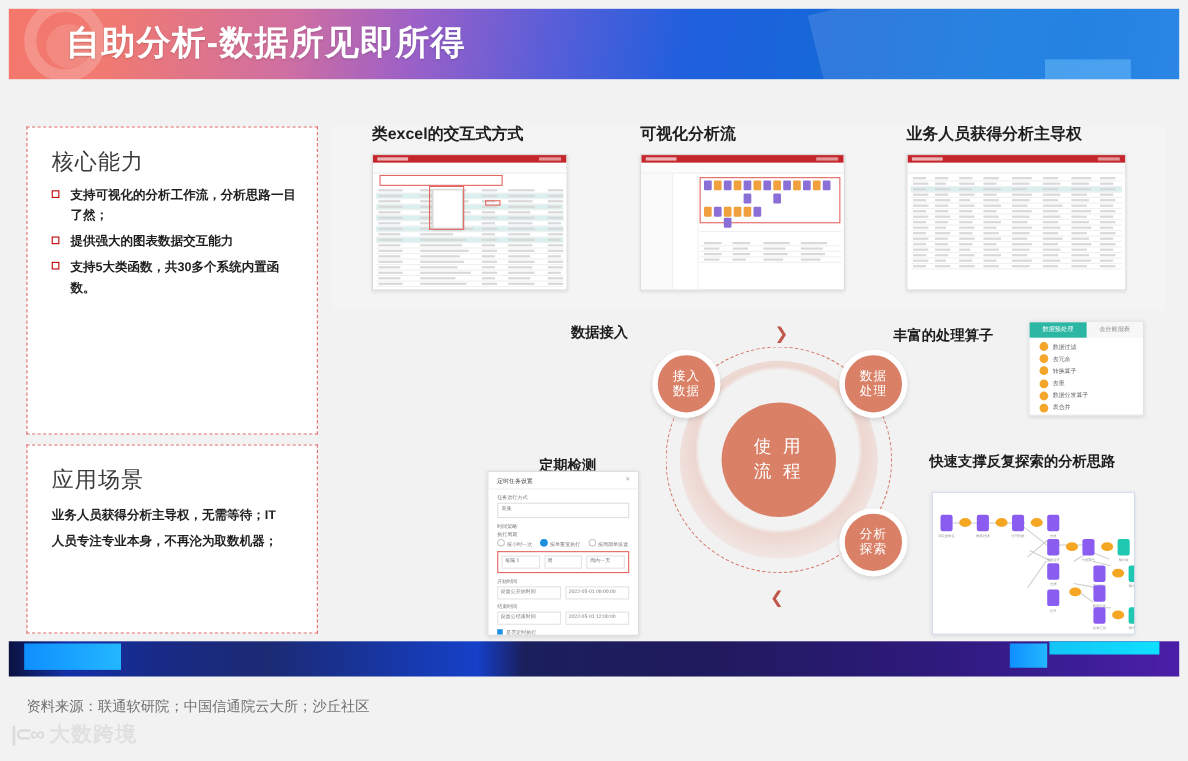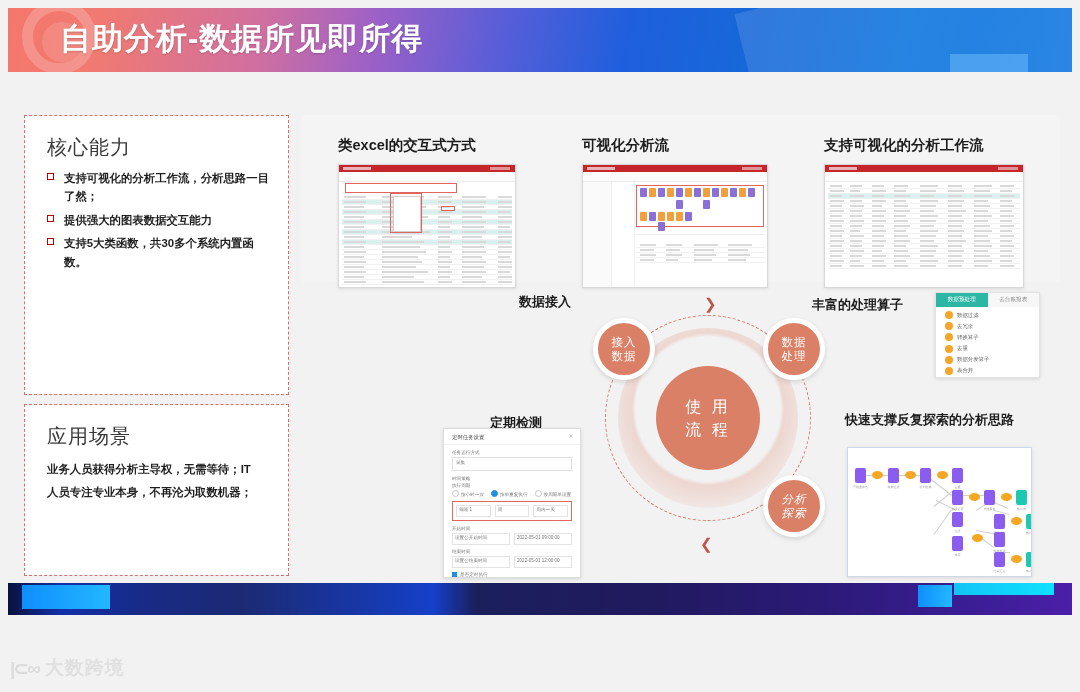--- a/index.html
+++ b/index.html
@@ -73,21 +73,21 @@
     border:1.6px solid #c00000;box-sizing:border-box;background:#fff;
   }
   .scene-body{
     margin:4px 22px 0 22px;font-size:11.4px;font-weight:bold;color:#1f1f1f;line-height:2.05;
   }
 
   
   .tiles-bg{
     position:absolute;left:302px;top:115px;width:758px;height:167px;background:#f4f4f4;
   }
-  .tile{position:absolute;top:140px;margin-top:24px;}
+  .tile{position:absolute;top:140px;}
   .tile-cap{
     font-size:14.5px;font-weight:bold;color:#1d1d1d;white-space:nowrap;
     position:absolute;top:-28px;left:0;
   }
   .shot{
     background:#ffffff;border:1px solid #d8d8d8;box-sizing:border-box;
     box-shadow:0 1px 3px rgba(0,0,0,.10);position:relative;overflow:hidden;
   }
   .shot-bar{height:7px;background:#c4262b;width:100%;position:relative;}
   .shot-bar:after{
@@ -136,21 +136,21 @@
   .node{
     position:absolute;width:62px;height:62px;border-radius:50%;
     background:#da8067;border:5px solid #fff;box-sizing:border-box;
     display:flex;align-items:center;justify-content:center;flex-direction:column;
     color:#fff;font-size:11.5px;line-height:1.25;letter-spacing:1px;
     box-shadow:0 2px 5px rgba(0,0,0,.13);
   }
   .n-tl{left:5px;top:18px;}
   .n-tr{left:175px;top:18px;}
   .n-bl{left:5px;top:168px;}
-  .n-br{left:175px;top:175px;font-style:italic;}
+  .n-br{left:175px;top:162px;}
   .arw{position:absolute;color:#c0564a;font-size:15px;font-weight:bold;line-height:1;}
   .arw-top{left:116px;top:-4px;}
   .arw-bot{left:112px;top:236px;}
 
   
   .op-panel{
     position:absolute;left:935px;top:292px;width:103px;height:84px;
     background:#ffffff;border:1px solid #e3e3e3;box-shadow:0 1px 4px rgba(0,0,0,.12);
   }
   .op-tabs{display:flex;height:14px;font-size:5.6px;}
@@ -443,21 +443,21 @@
               <i style="left:30px;width:12px;"></i>
               <i style="left:58px;width:18px;"></i>
               <i style="left:92px;width:18px;"></i>
             </div>
         </div>
       </div>
     </div>
   </div>
 
   <div class="tile" style="left:824px;width:200px;">
-    <div class="tile-cap">支持可视化的分析工作流</div>
+    <div class="tile-cap">业务人员获得分析主导权</div>
     <div class="shot" style="width:200px;height:124px;">
       <div class="shot-bar"></div>
       <div class="shot-tool"></div>
       <div class="shot-body" style="height:108px;">
         <div style="position:absolute;left:3px;top:2px;right:3px;">
           <div class="rowline">
               <i style="left:2px;width:12px;"></i>
               <i style="left:22px;width:12px;"></i>
               <i style="left:44px;width:12px;"></i>
               <i style="left:66px;width:14px;"></i>
@@ -801,18 +801,19 @@
         <span>输出表3</span>
       </span>
   </div>
 
   <div class="botbar">
     <span class="bb-chip bb1"></span>
     <span class="bb-chip bb2"></span>
     <span class="bb-chip bb3"></span>
   </div>
 
+  <div class="source">资料来源：联通软研院；中国信通院云大所；沙丘社区</div>
   <div class="wm">
     <span class="wm-mark">|⊂∞</span>
     <span class="wm-txt">大数跨境</span>
   </div>
 
 </div>
 
 </body></html>

